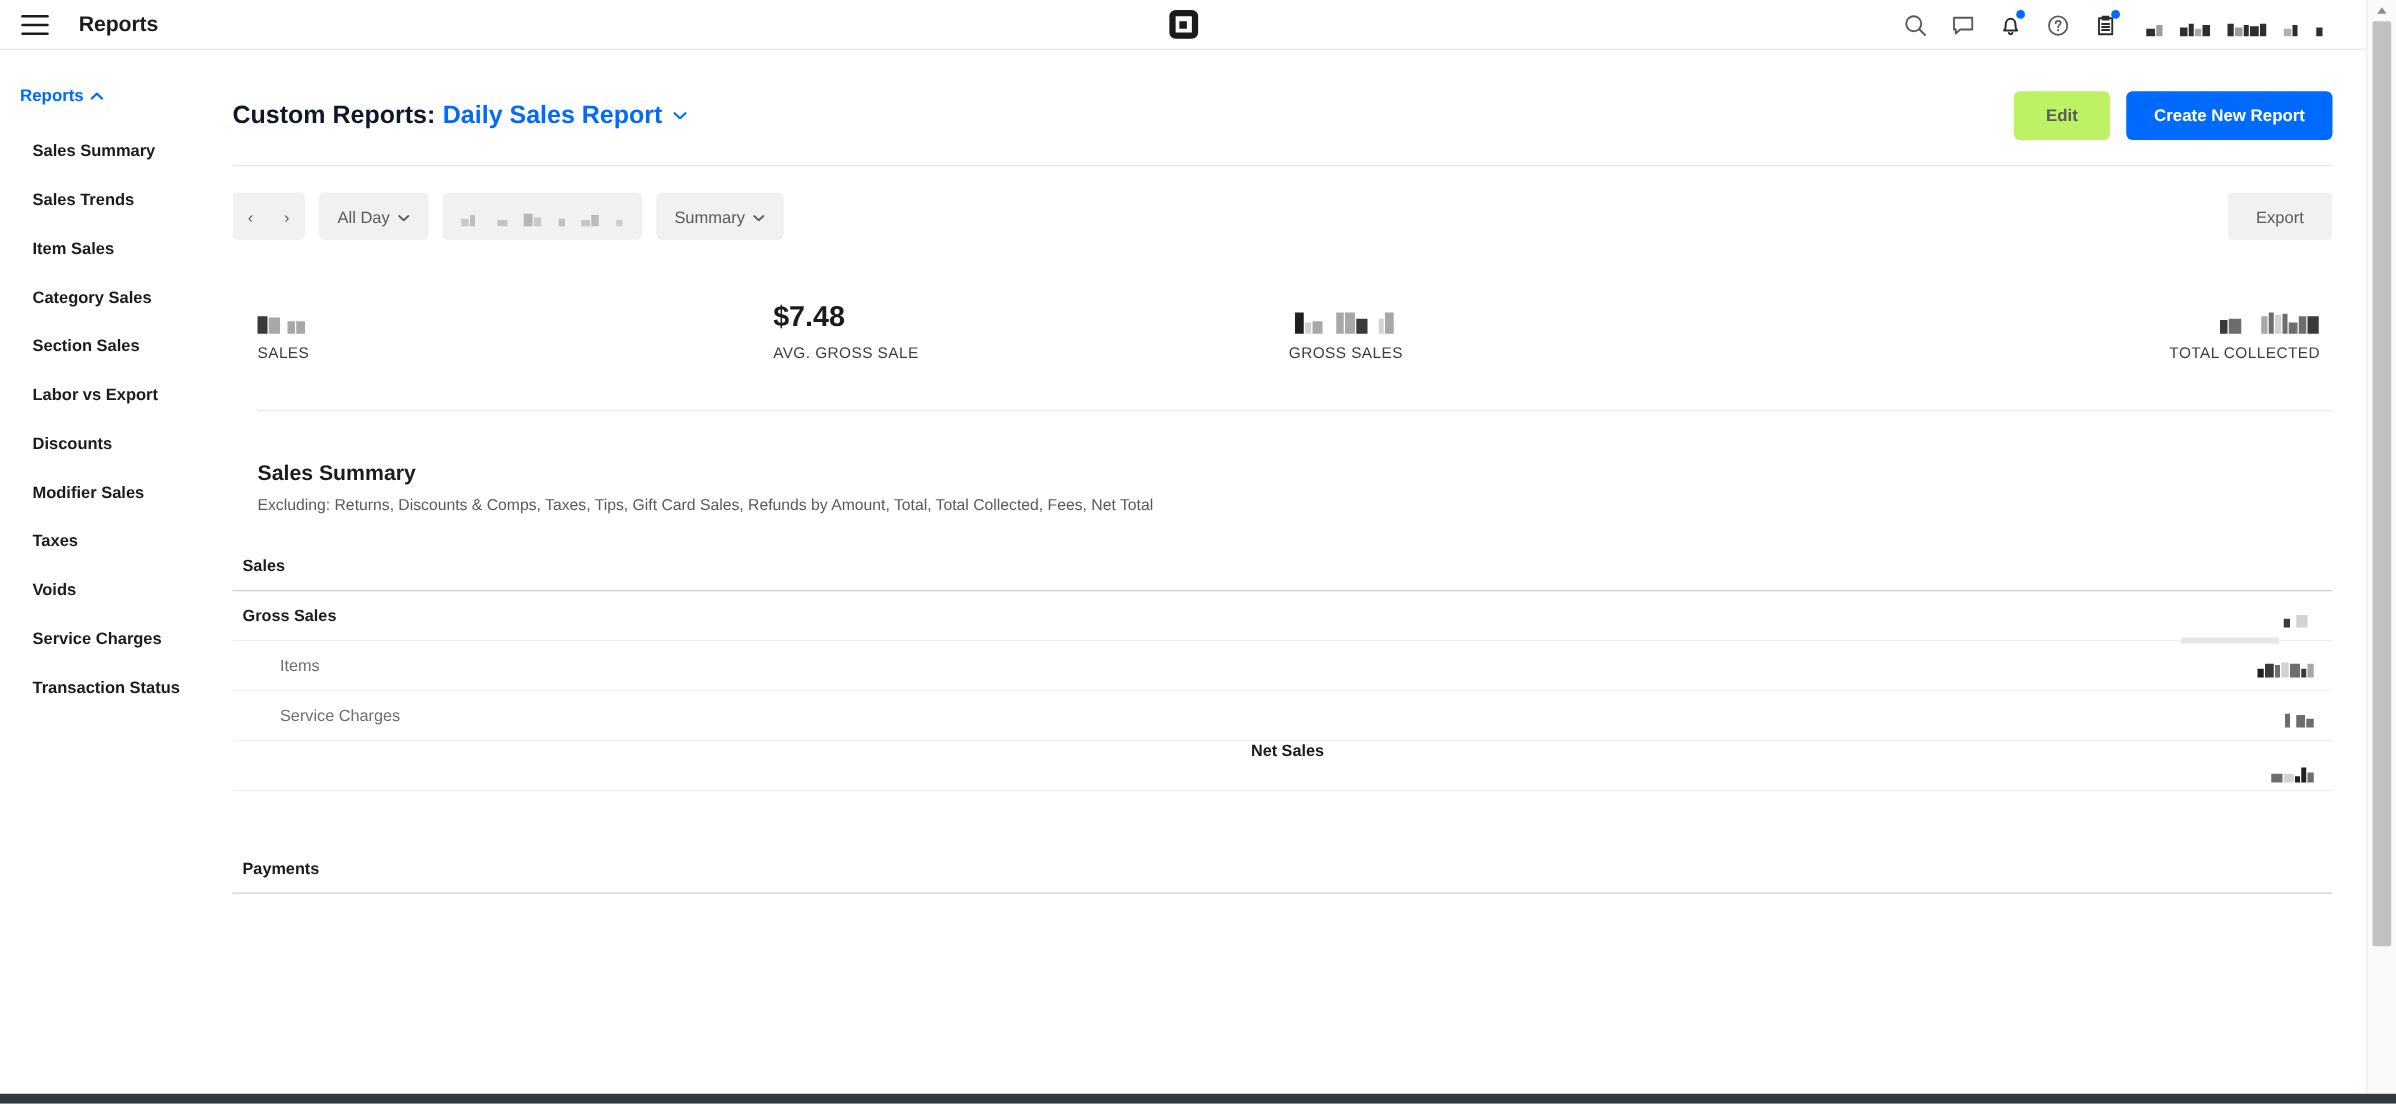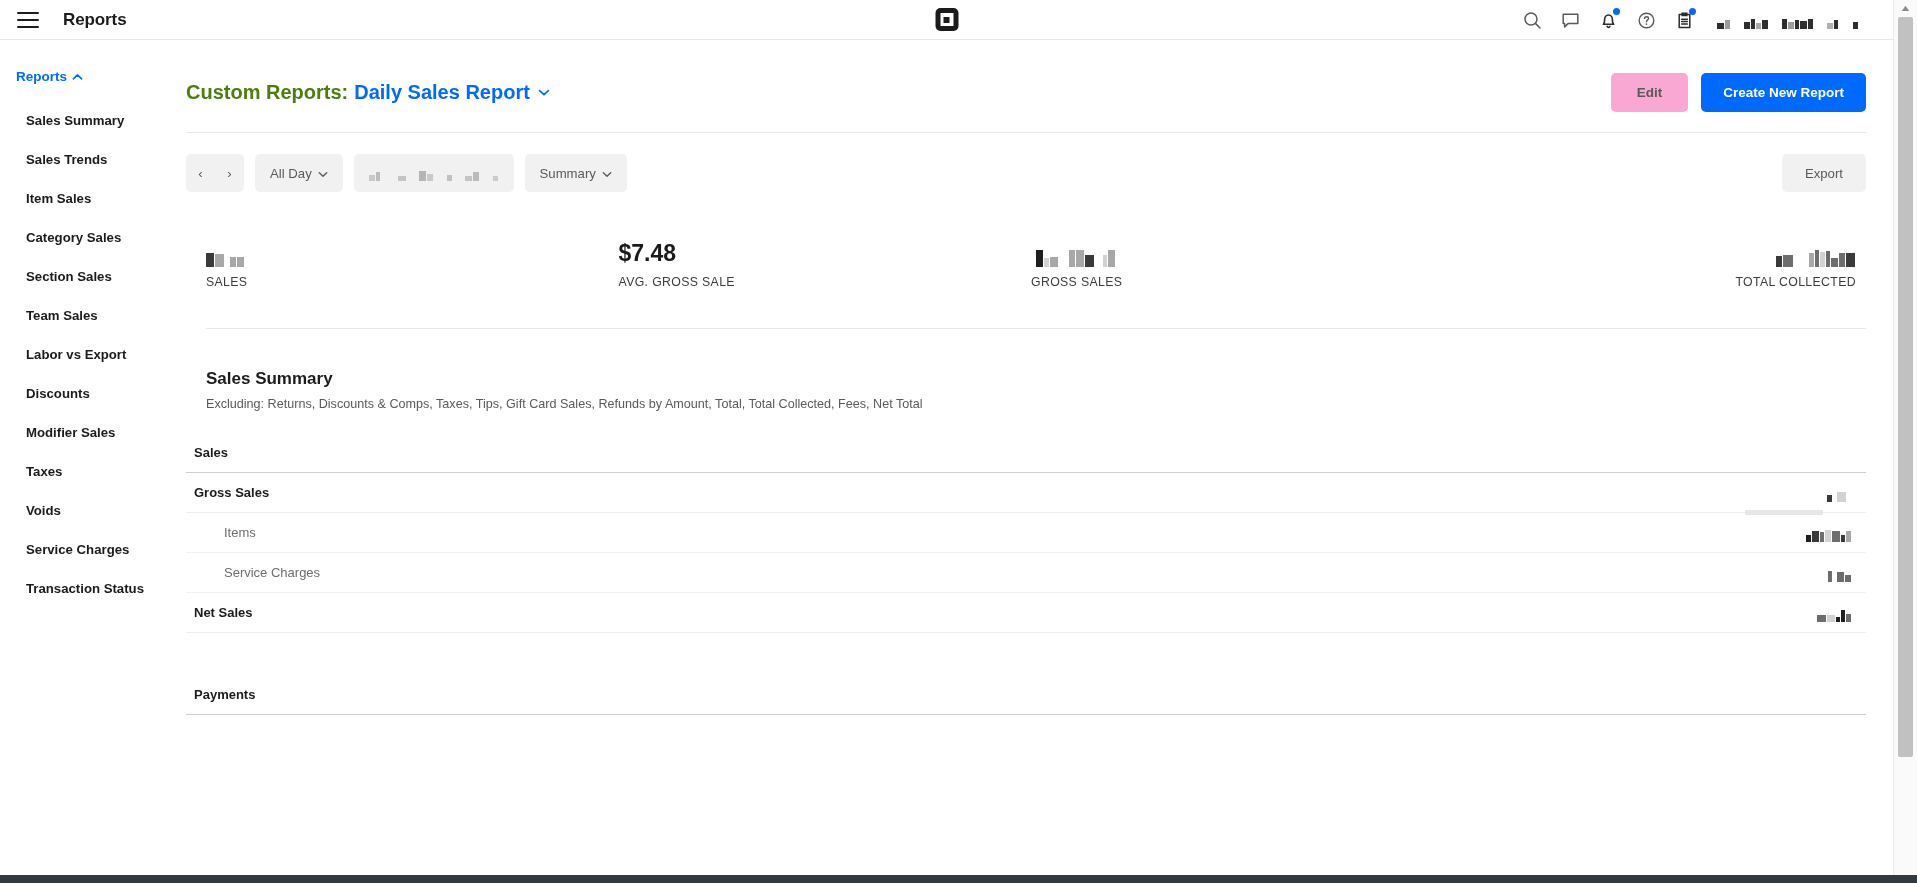--- a/index.html
+++ b/index.html
@@ -116,32 +116,32 @@
   .page-head {
     display: flex; align-items: center;
     padding: 27px 27px 0 0;
     height: 75px;
   }
   .page-title {
     font-size: 20px; font-weight: bold; color: #1b1b1b;
     display: flex; align-items: center; gap: 6px;
     white-space: nowrap;
   }
-  .page-title .prefix { color: #4d7c0f; }
+  .page-title .prefix { color: #0f172a; }
   .page-title .rptname { color: #006aff; cursor: pointer; }
   .page-title .chev { margin-left: 2px; cursor: pointer; display: flex; }
 
   .head-actions { margin-left: auto; display: flex; align-items: center; gap: 13px; }
   .btn {
     border: none; border-radius: 5px;
     font-family: inherit; font-size: 13.5px; font-weight: bold;
     cursor: pointer; white-space: nowrap;
   }
   .btn-secondary {
-    background: #f9a8d4; color: #5a5a5a;
+    background: #bef264; color: #5a5a5a;
     padding: 0 26px; height: 39px;
   }
   .btn-primary {
     background: #006aff; color: #fff;
     padding: 0 22px; height: 39px;
   }
 
   .divider { height: 1px; background: #e8e8e8; margin: 16px 27px 0 0; }
 
   
@@ -318,21 +318,20 @@
           <path d="M1.4 5.8 L5.5 1.9 L9.6 5.8" stroke-linecap="round" stroke-linejoin="round"></path>
         </svg>
       </span>
     </div>
     <div id="sidebar-items">
         <div class="side-item"><span>Sales Summary</span></div>
         <div class="side-item"><span>Sales Trends</span></div>
         <div class="side-item"><span>Item Sales</span></div>
         <div class="side-item"><span>Category Sales</span></div>
         <div class="side-item"><span>Section Sales</span></div>
-        <div class="side-item"><span>Team Sales</span></div>
         <div class="side-item"><span>Labor vs Export</span></div>
         <div class="side-item"><span>Discounts</span></div>
         <div class="side-item"><span>Modifier Sales</span></div>
         <div class="side-item"><span>Taxes</span></div>
         <div class="side-item"><span>Voids</span></div>
         <div class="side-item"><span>Service Charges</span></div>
         <div class="side-item"><span>Transaction Status</span></div>
       </div>
   </div>
 
@@ -448,21 +447,21 @@
           <div class="tvalue">
             <span class="rd"><span style="width: 5px; height: 7px; background: rgb(31, 31, 31);"></span><span style="width: 7px; height: 11px; background: rgb(58, 58, 58);"></span><span style="width: 4px; height: 10px; background: rgb(109, 109, 109);"></span><span style="width: 6px; height: 12px; background: rgb(210, 210, 210);"></span><span style="width: 8px; height: 11px; background: rgb(109, 109, 109);"></span><span style="width: 4px; height: 7px; background: rgb(58, 58, 58);"></span><span style="width: 5px; height: 11px; background: rgb(168, 168, 168);"></span></span>
           </div>
         </div>
         <div class="trow sub" style="position: relative;">
           <div class="tlabel">Service Charges</div>
           <div class="tvalue">
             <span class="rd"><span style="width: 4px; height: 11px; background: rgb(109, 109, 109);"></span><span style="width: 3px; height: 10px; background: transparent;"></span><span style="width: 7px; height: 10px; background: rgb(109, 109, 109);"></span><span style="width: 6px; height: 7px; background: rgb(109, 109, 109);"></span></span>
           </div>
         </div>
-        <div class="trow group-head" style="position: relative;">
+        <div class="trow group-head" style="position: relative; flex-direction: column;">
           <div class="tlabel">Net Sales</div>
           <div class="tvalue">
             <span class="rd"><span style="width: 9px; height: 7px; background: rgb(109, 109, 109);"></span><span style="width: 8px; height: 7px; background: rgb(210, 210, 210);"></span><span style="width: 4px; height: 5px; background: rgb(31, 31, 31);"></span><span style="width: 4px; height: 12px; background: rgb(31, 31, 31);"></span><span style="width: 5px; height: 8px; background: rgb(109, 109, 109);"></span></span>
           </div>
         </div>
         <div class="trow spacer" style="position: relative;">
           <div class="tlabel"></div>
           <div class="tvalue"></div>
         </div>
         <div class="trow section-head" style="position: relative;">

